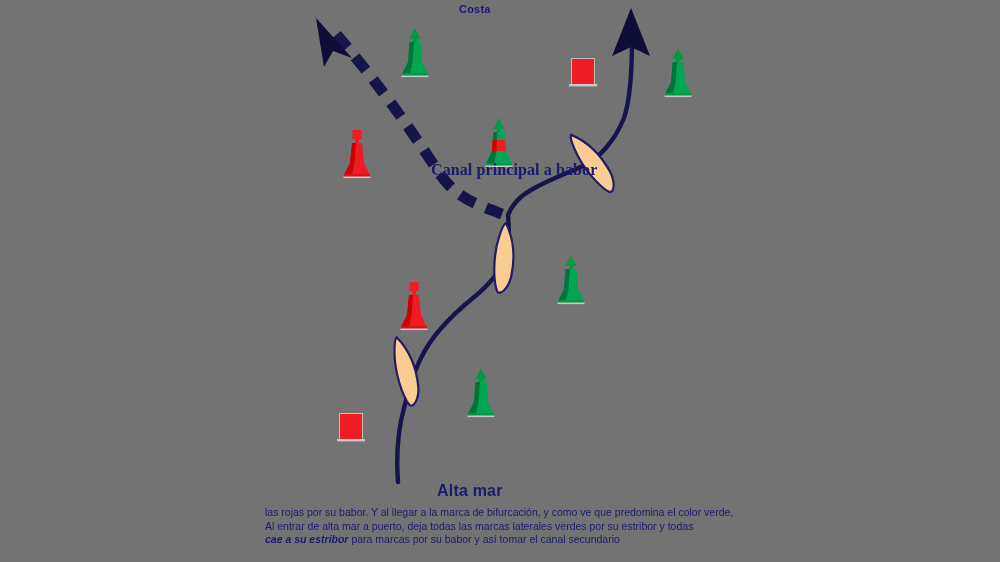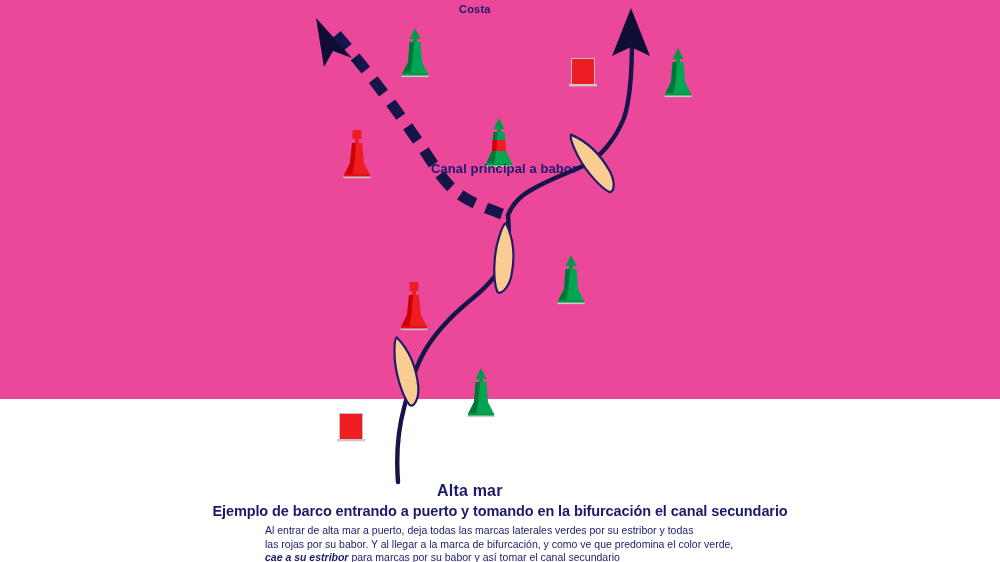--- a/index.html
+++ b/index.html
@@ -10,22 +10,22 @@
   body {
     width: 1000px;
     height: 562px;
     font-family: "Liberation Sans", sans-serif;
     overflow: hidden;
     position: relative;
   }
   #stage {
     position: relative;
     width: 1000px;
-    height: 399px;
-    background: #ec4899;
+    height: 562px;
+    background: #737373;
   }
   #diagram {
     position: absolute;
     left: 0;
     top: 0;
     width: 1000px;
     height: 562px;
   }
   .lbl {
     position: absolute;
@@ -42,22 +42,23 @@
   }
   #label-altamar {
     left: 437px;
     top: 482px;
     font-size: 16px;
     letter-spacing: 0.2px;
   }
   #label-canal {
     left: 431px;
     top: 161px;
-    font-size: 13px;
+    font-size: 16px;
     letter-spacing: 0.1px;
+    font-family: Liberation Serif, serif;
   }
   #caption {
     position: absolute;
     left: 0;
     top: 502px;
     width: 1000px;
     text-align: center;
     color: #1a1a6e;
   }
   #caption-title {
@@ -215,21 +216,20 @@
     </g>
   </svg>
 
   <div class="lbl" id="label-costa">Costa</div>
 
   <div class="lbl" id="label-canal">Canal principal a babor</div>
 
   <div class="lbl" id="label-altamar">Alta mar</div>
 
   <div id="caption">
-    <div id="caption-title">Ejemplo de barco entrando a puerto y tomando en la bifurcación el canal secundario</div>
     <div id="caption-body">
+      <span class="cap-line">las rojas por su babor. Y al llegar a la marca de bifurcación, y como ve que predomina el color verde,</span>
       <span class="cap-line">Al entrar de alta mar a puerto, deja todas las marcas laterales verdes por su estribor y  todas</span>
-      <span class="cap-line">las rojas por su babor. Y al llegar a la marca de bifurcación, y como ve que predomina el color verde,</span>
       <span class="cap-line"><span class="em">cae a su estribor</span><span> para marcas por su babor y así tomar el canal secundario</span></span>
     </div>
   </div>
 
 </div>
 
 </body></html>

